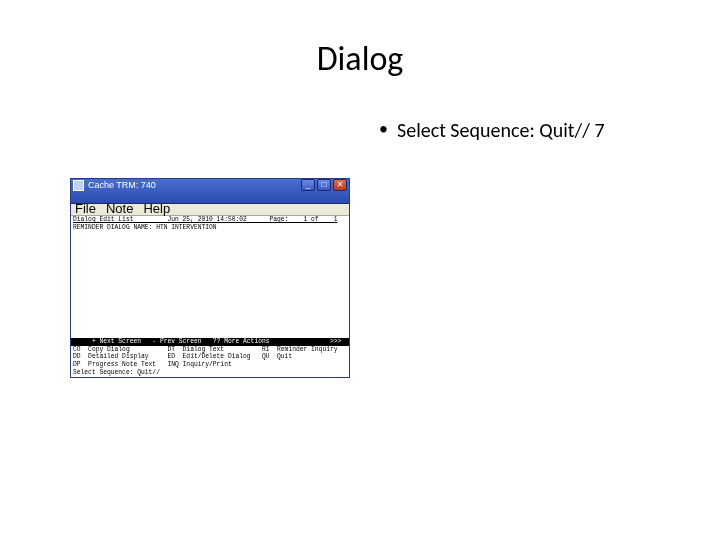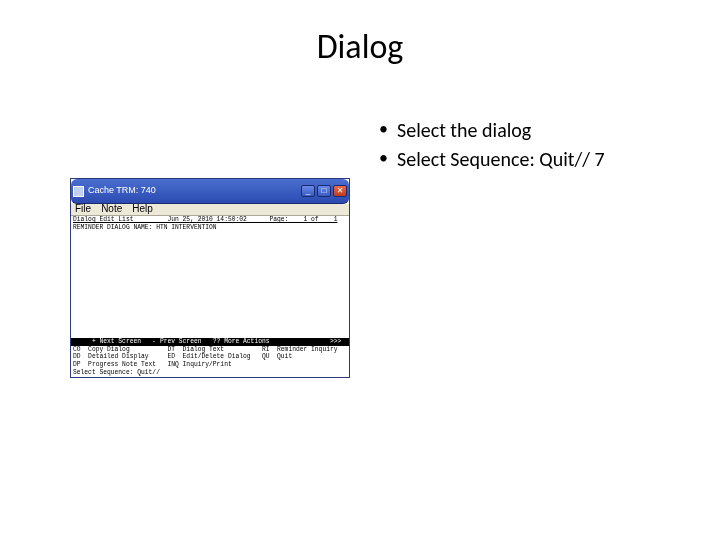--- a/index.html
+++ b/index.html
@@ -7,21 +7,21 @@
   body {
     width: 720px;
     height: 540px;
     background: #fff;
     font-family: Calibri, Arial, sans-serif;
     color: #000;
     position: relative;
   }
   .slide-title {
     position: absolute;
-    top: 26px;
+    top: 38px;
     left: 0;
     width: 100%;
     text-align: center;
     font-size: 34px;
     font-weight: 400;
   }
   .bullets {
     position: absolute;
     top: 118px;
     left: 375px;
@@ -60,27 +60,26 @@
     line-height: 1.25;
     color: #000;
     display: flex;
     flex-direction: column;
     overflow: hidden;
   }
   .titlebar {
     height: 18px;
     background: linear-gradient(#4a6ed0, #2b4bb0);
     display: flex;
-    align-items: center;
+    align-items: flex-end;
     color: #fff;
     font-family: Tahoma, Arial, sans-serif;
     font-size: 9px;
     padding: 12px 2px;
     border-bottom: 1px solid #1a2a70;
-    border-radius: 6px;
   }
   .titlebar .app-icon {
     width: 11px;
     height: 11px;
     background: #c0d0f0;
     border: 1px solid #fff;
     margin-right: 4px;
   }
   .titlebar .title-text {
     flex: 1;
@@ -104,21 +103,21 @@
   .win-btn.close { background: linear-gradient(#e86a4a, #c03a1a); }
   .menubar {
     height: 12px;
     background: #ece9d8;
     border-bottom: 1px solid #aca899;
     display: flex;
     align-items: center;
     gap: 10px;
     padding: 0 4px;
     font-family: Tahoma, Arial, sans-serif;
-    font-size: 10px;
+    font-size: 13px;
     color: #000;
   }
   .menubar span { white-space: nowrap; }
 
   .term-body {
     flex: 1;
     background: #fff;
     display: flex;
     flex-direction: column;
   }
@@ -134,21 +133,20 @@
   }
   .footer-rows .row { padding: 0 2px; }
 </style>
 </head>
 <body>
 
 <div class="slide-title">Dialog</div>
 
 <div class="bullets">
   <ul>
-    <li>Select the dialog</li>
     <li>Select Sequence: Quit// 7</li>
   </ul>
 </div>
 
 <div class="term-window">
   <div class="titlebar">
     <div class="app-icon"></div>
     <div class="title-text">Cache TRM: 740</div>
     <div class="win-btns">
       <div class="win-btn">_</div>

